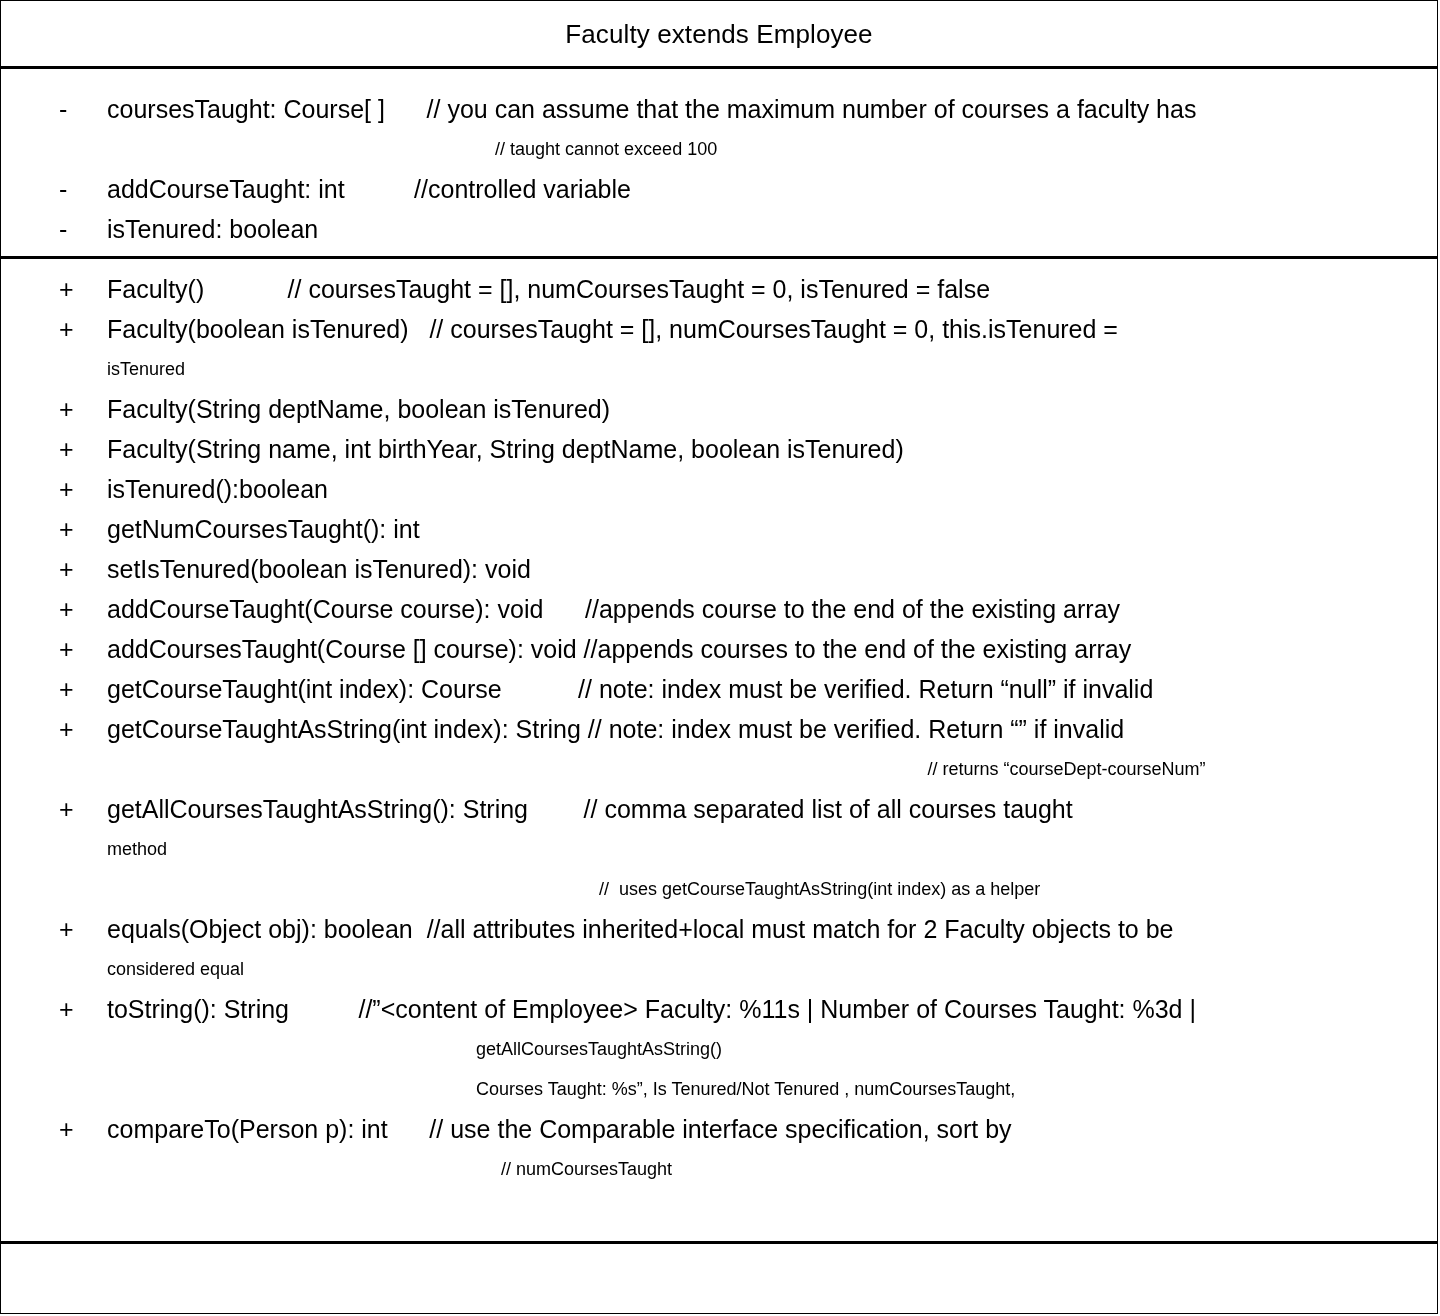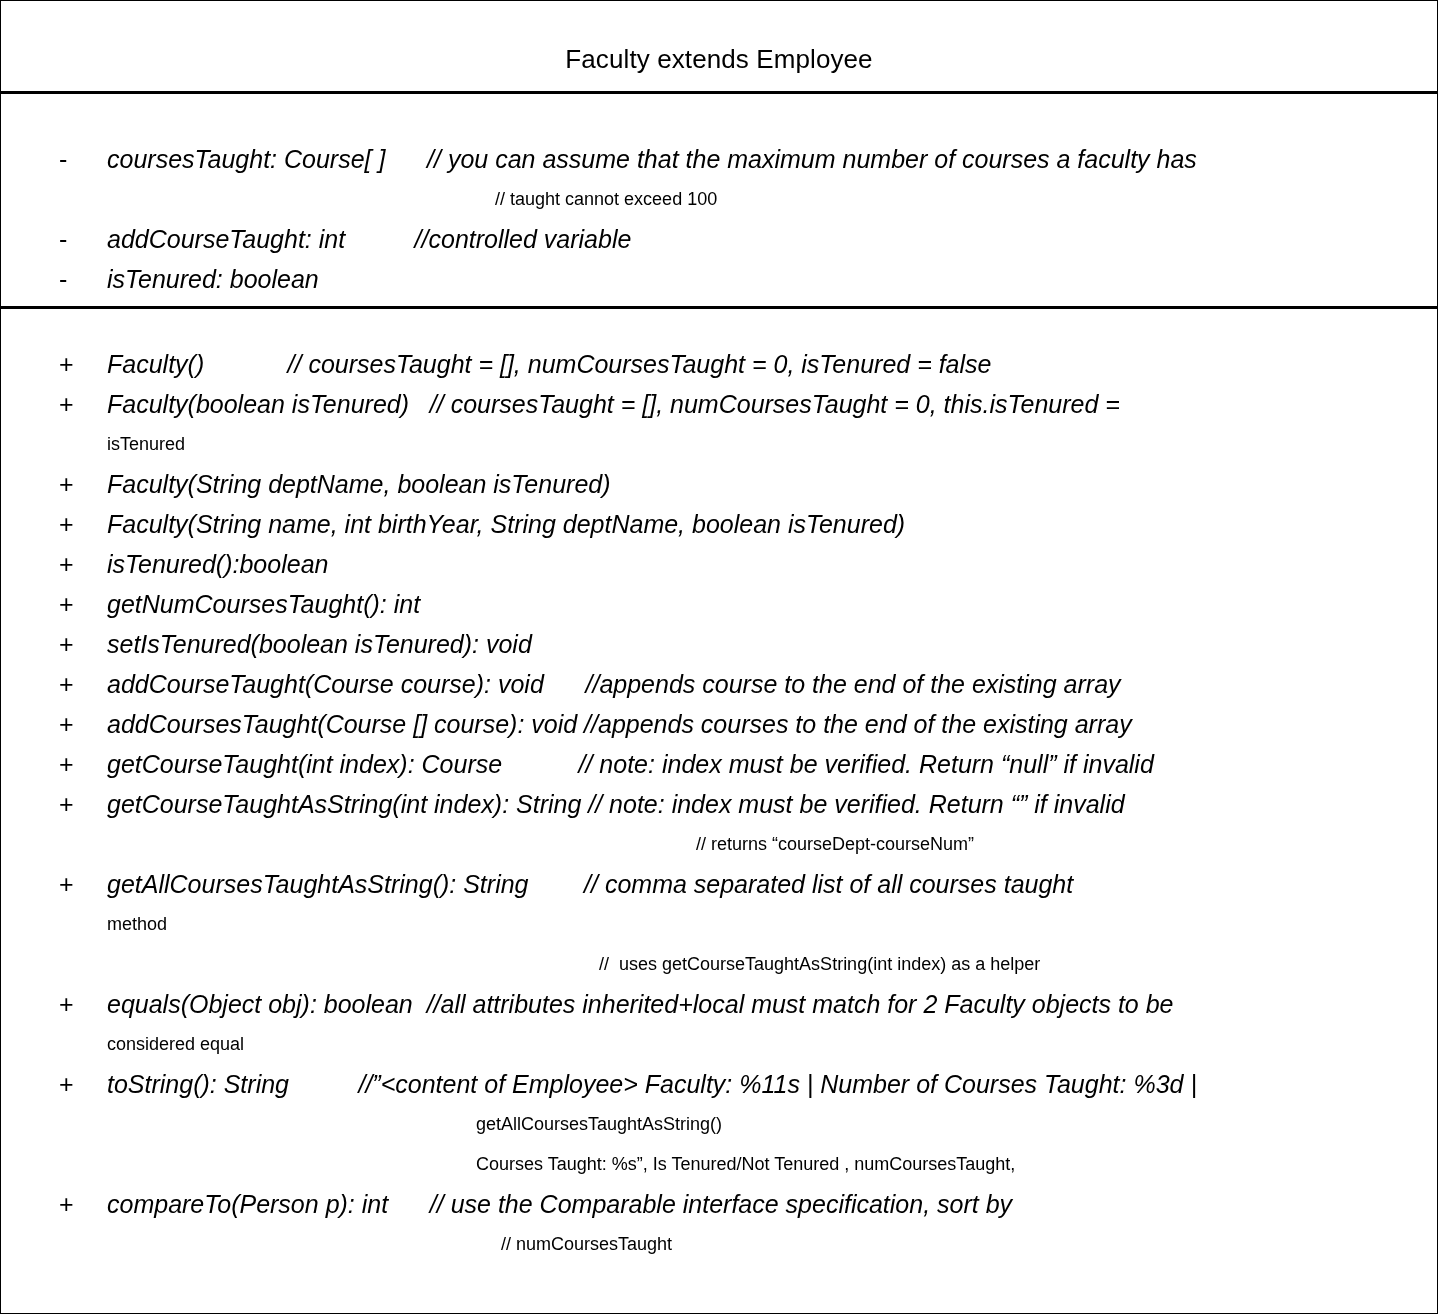--- a/index.html
+++ b/index.html
@@ -17,21 +17,20 @@
     height: 1314px;
     margin: 0;
     border: 1px solid #000000;
     box-sizing: border-box;
     background: #ffffff;
     overflow: hidden;
   }
   .compartment {
     position: relative;
     box-sizing: border-box;
-    margin-top: 25px;
   }
   .divider {
     border-bottom: 3px solid #000000;
   }
   
   #class-title-compartment {
     height: 68px;
     display: flex;
     align-items: center;
     justify-content: center;
@@ -71,31 +70,30 @@
     text-align: left;
   }
   .member-text {
     display: block;
     margin-left: 106px;
     margin-right: 14px;
     font-size: 25px;
     line-height: 40px;
     white-space: pre-wrap;
     word-break: normal;
-    font-style: italic;
   }
   
   .cont-line {
     display: block;
     font-size: 18px;
     line-height: 40px;
     white-space: pre;
   }
   .ind-494 { margin-left: 494px; }
-  .ind-695 { margin-left: 695px; }
+  .ind-695 { margin-left: 695px; text-align: center; }
   .ind-598 { margin-left: 598px; }
   .ind-106 { margin-left: 106px; }
   .ind-475 { margin-left: 475px; }
   .ind-500 { margin-left: 500px; }
 </style>
 </head>
 <body>
 
 <div id="uml-class-box">
 

